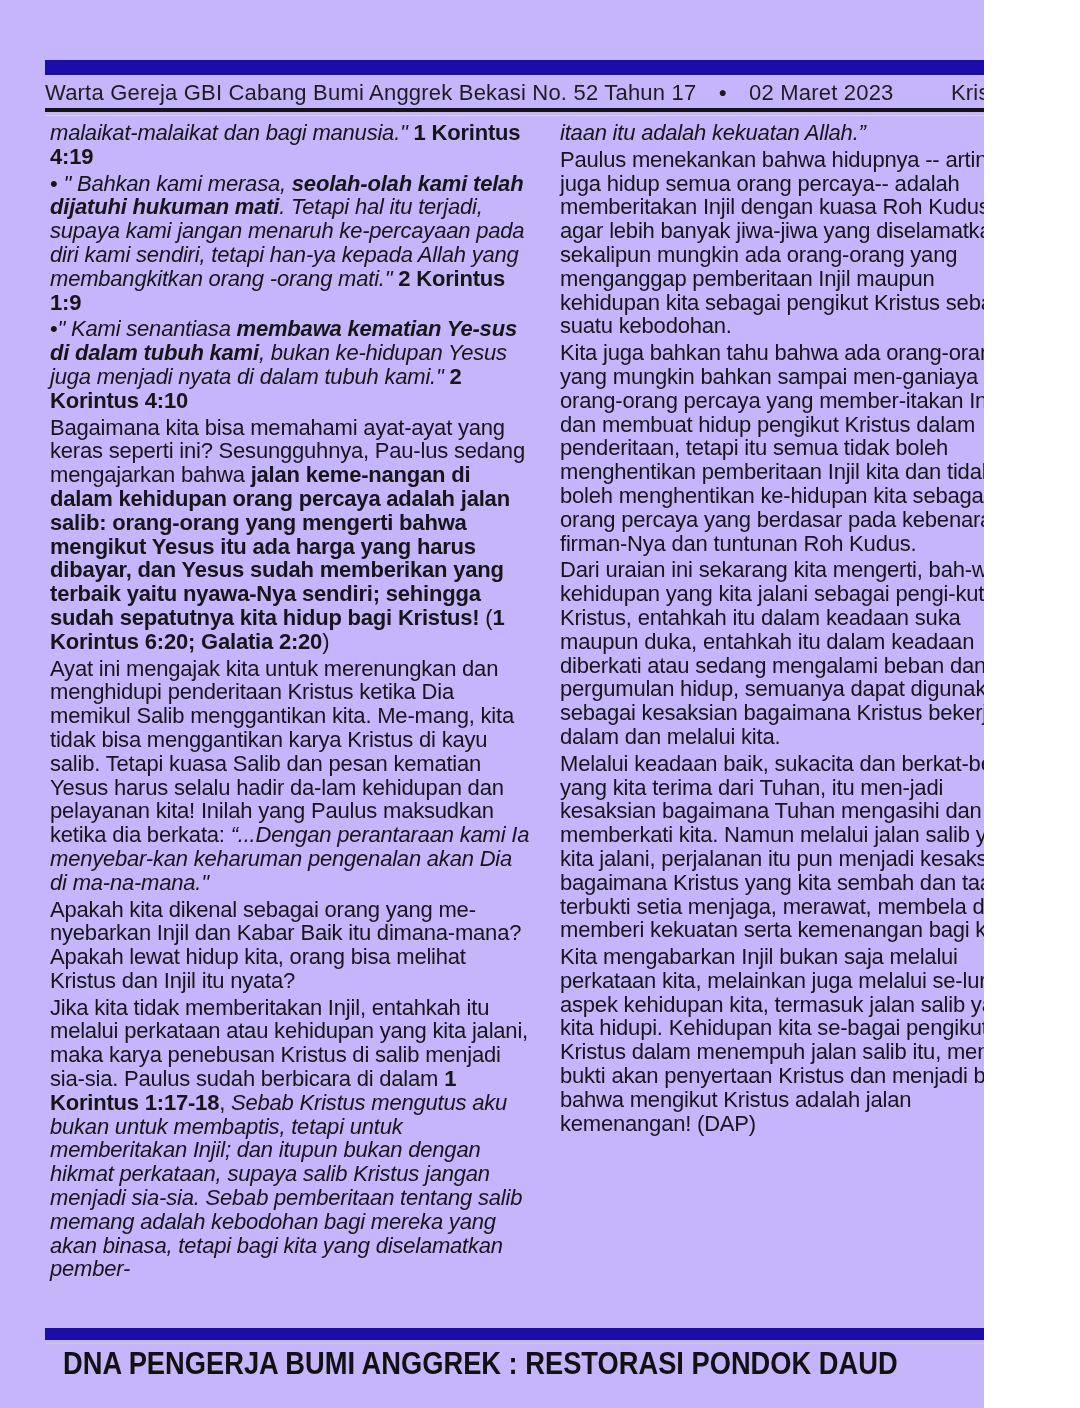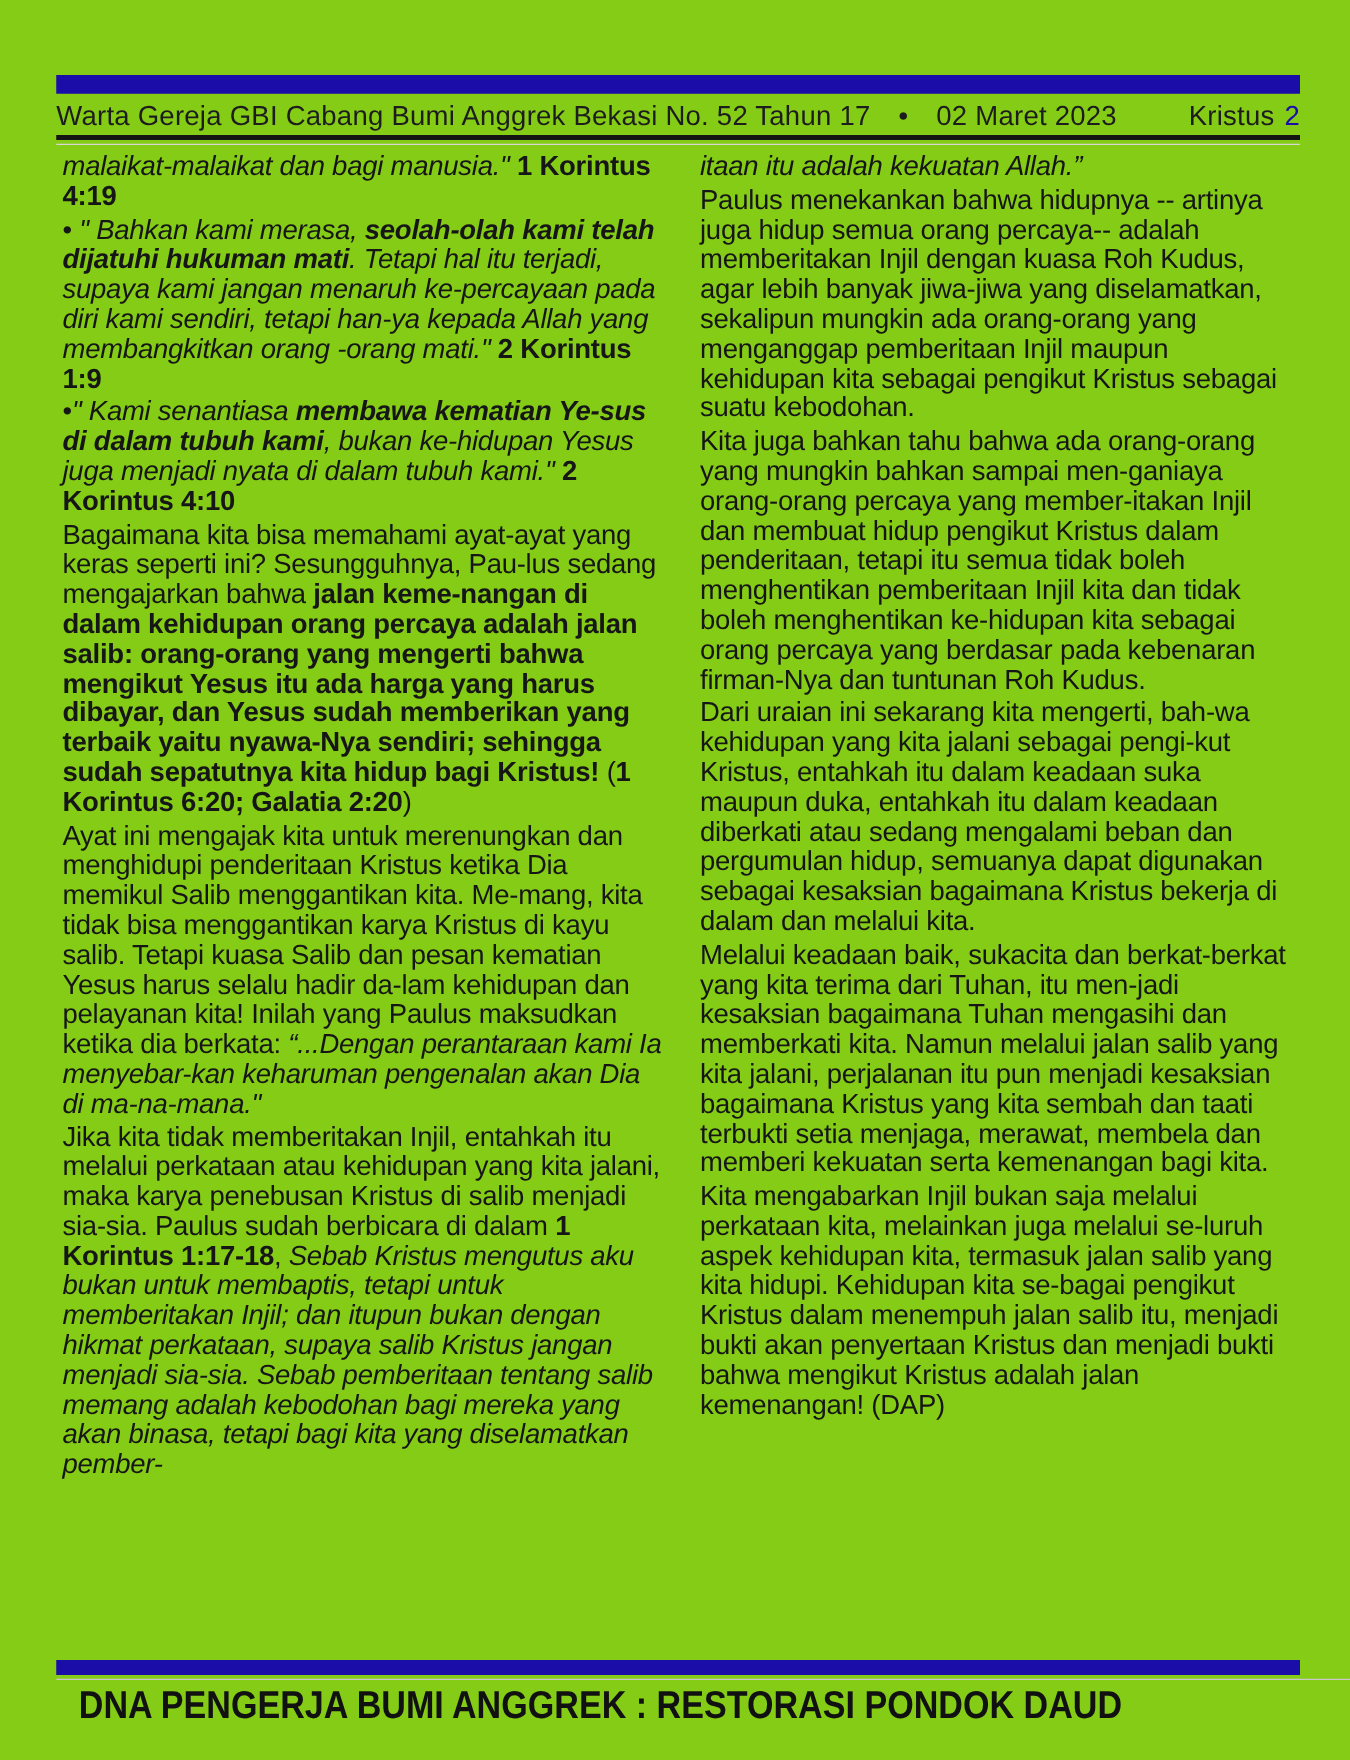--- a/index.html
+++ b/index.html
@@ -3,22 +3,22 @@
 <meta charset="utf-8">
 <style>
   html, body { margin: 0; padding: 0; background: #ffffff; }
   body {
     width: 1080px; height: 1408px;
     font-family: "Liberation Sans", "DejaVu Sans", sans-serif;
     color: #161616;
   }
   .page {
     position: relative;
-    width: 1080px; height: 1408px;
-    background: #84cc16;
+    width: 984px; height: 1408px;
+    background: #c4b5fd;
     overflow: hidden;
   }
   .topbar {
     position: absolute; left: 45px; top: 60px;
     width: 995px; height: 15px;
   }
   .header-row {
     position: absolute; left: 45px; top: 80px;
     width: 995px;
     display: flex; align-items: baseline;
@@ -91,20 +91,21 @@
   <div class="header-rule"></div>
   <div class="header-rule-shadow"></div>
 
   <div class="content">
     <div class="col">
         <p class="para"><span class="s-i">malaikat-malaikat dan bagi manusia." </span><span class="s-b">1 Korintus 4:19</span></p>
         <p class="para"><span class="s-r">• </span><span class="s-i">" Bahkan kami merasa, </span><span class="s-bi">seolah-olah kami telah dijatuhi hukuman mati</span><span class="s-i">. Tetapi hal itu terjadi, supaya kami jangan menaruh ke-percayaan pada diri kami sendiri, tetapi han-ya kepada Allah yang membangkitkan orang -orang mati." </span><span class="s-b">2 Korintus 1:9</span></p>
         <p class="para"><span class="s-r">•</span><span class="s-i">" Kami senantiasa </span><span class="s-bi">membawa kematian Ye-sus di dalam tubuh kami</span><span class="s-i">, bukan ke-hidupan Yesus juga menjadi nyata di dalam tubuh kami."  </span><span class="s-b">2 Korintus 4:10</span></p>
         <p class="para"><span class="s-r">Bagaimana kita bisa memahami ayat-ayat yang keras seperti ini? Sesungguhnya, Pau-lus sedang mengajarkan bahwa </span><span class="s-b">jalan keme-nangan di dalam kehidupan orang percaya adalah jalan salib: orang-orang yang mengerti bahwa mengikut Yesus itu ada harga yang harus dibayar, dan Yesus sudah memberikan yang terbaik yaitu nyawa-Nya sendiri; sehingga sudah sepatutnya kita hidup bagi Kristus!</span><span class="s-r">  (</span><span class="s-b">1 Korintus 6:20; Galatia 2:20</span><span class="s-r">)</span></p>
         <p class="para"><span class="s-r">Ayat ini mengajak kita untuk merenungkan dan menghidupi penderitaan Kristus ketika Dia memikul Salib menggantikan kita. Me-mang, kita tidak bisa menggantikan karya Kristus di kayu salib. Tetapi kuasa Salib dan pesan kematian Yesus harus selalu hadir da-lam kehidupan dan pelayanan kita! Inilah yang Paulus maksudkan ketika dia berkata: </span><span class="s-i">“...Dengan perantaraan kami Ia menyebar-kan keharuman pengenalan akan Dia di ma-na-mana."</span></p>
+        <p class="para"><span class="s-r">Apakah kita dikenal sebagai orang yang me-nyebarkan Injil dan Kabar Baik itu dimana-mana? Apakah lewat hidup kita, orang bisa melihat Kristus dan Injil itu nyata?</span></p>
         <p class="para"><span class="s-r">Jika kita tidak memberitakan Injil, entahkah itu melalui perkataan atau kehidupan yang kita jalani, maka karya penebusan Kristus di salib menjadi sia-sia. Paulus sudah berbicara di dalam </span><span class="s-b">1 Korintus 1:17-18</span><span class="s-r">, </span><span class="s-i">Sebab Kristus mengutus aku bukan untuk membaptis, tetapi untuk memberitakan Injil; dan itupun bukan dengan hikmat perkataan, supaya salib Kristus jangan menjadi sia-sia. Sebab pemberitaan tentang salib memang adalah kebodohan bagi mereka yang akan binasa, tetapi bagi kita yang diselamatkan pember-</span></p>
       </div>
     <div class="col">
         <p class="para"><span class="s-i">itaan itu adalah kekuatan Allah.”</span></p>
         <p class="para"><span class="s-r">Paulus menekankan bahwa hidupnya -- artinya juga hidup semua orang percaya-- adalah memberitakan Injil dengan kuasa Roh Kudus, agar lebih banyak jiwa-jiwa yang diselamatkan, sekalipun mungkin ada orang-orang yang menganggap pemberitaan Injil maupun kehidupan kita sebagai pengikut Kristus sebagai suatu kebodohan.</span></p>
         <p class="para"><span class="s-r">Kita juga bahkan tahu bahwa ada orang-orang yang mungkin bahkan sampai men-ganiaya orang-orang percaya yang member-itakan Injil dan membuat hidup pengikut Kristus dalam penderitaan, tetapi itu semua tidak boleh menghentikan pemberitaan Injil kita dan tidak boleh menghentikan ke-hidupan kita sebagai orang percaya yang berdasar pada kebenaran firman-Nya dan tuntunan Roh Kudus.</span></p>
         <p class="para"><span class="s-r">Dari uraian ini sekarang kita mengerti, bah-wa kehidupan yang kita jalani sebagai pengi-kut Kristus, entahkah itu dalam keadaan suka maupun duka, entahkah itu dalam keadaan diberkati atau sedang mengalami beban dan pergumulan hidup, semuanya dapat digunakan sebagai kesaksian bagaimana Kristus bekerja di dalam dan melalui kita.</span></p>
         <p class="para"><span class="s-r">Melalui keadaan baik, sukacita dan berkat-berkat yang kita terima dari Tuhan, itu men-jadi kesaksian bagaimana Tuhan mengasihi dan memberkati kita. Namun melalui jalan salib yang kita jalani, perjalanan itu pun menjadi kesaksian bagaimana Kristus yang kita sembah dan taati terbukti setia menjaga, merawat, membela dan memberi kekuatan serta kemenangan bagi kita.</span></p>
         <p class="para"><span class="s-r">Kita mengabarkan Injil bukan saja melalui perkataan kita, melainkan juga melalui se-luruh aspek kehidupan kita, termasuk jalan salib yang kita hidupi. Kehidupan kita se-bagai pengikut Kristus dalam menempuh jalan salib itu, menjadi bukti akan penyertaan Kristus dan menjadi bukti bahwa mengikut Kristus adalah jalan kemenangan! (DAP)</span></p>
       </div>

